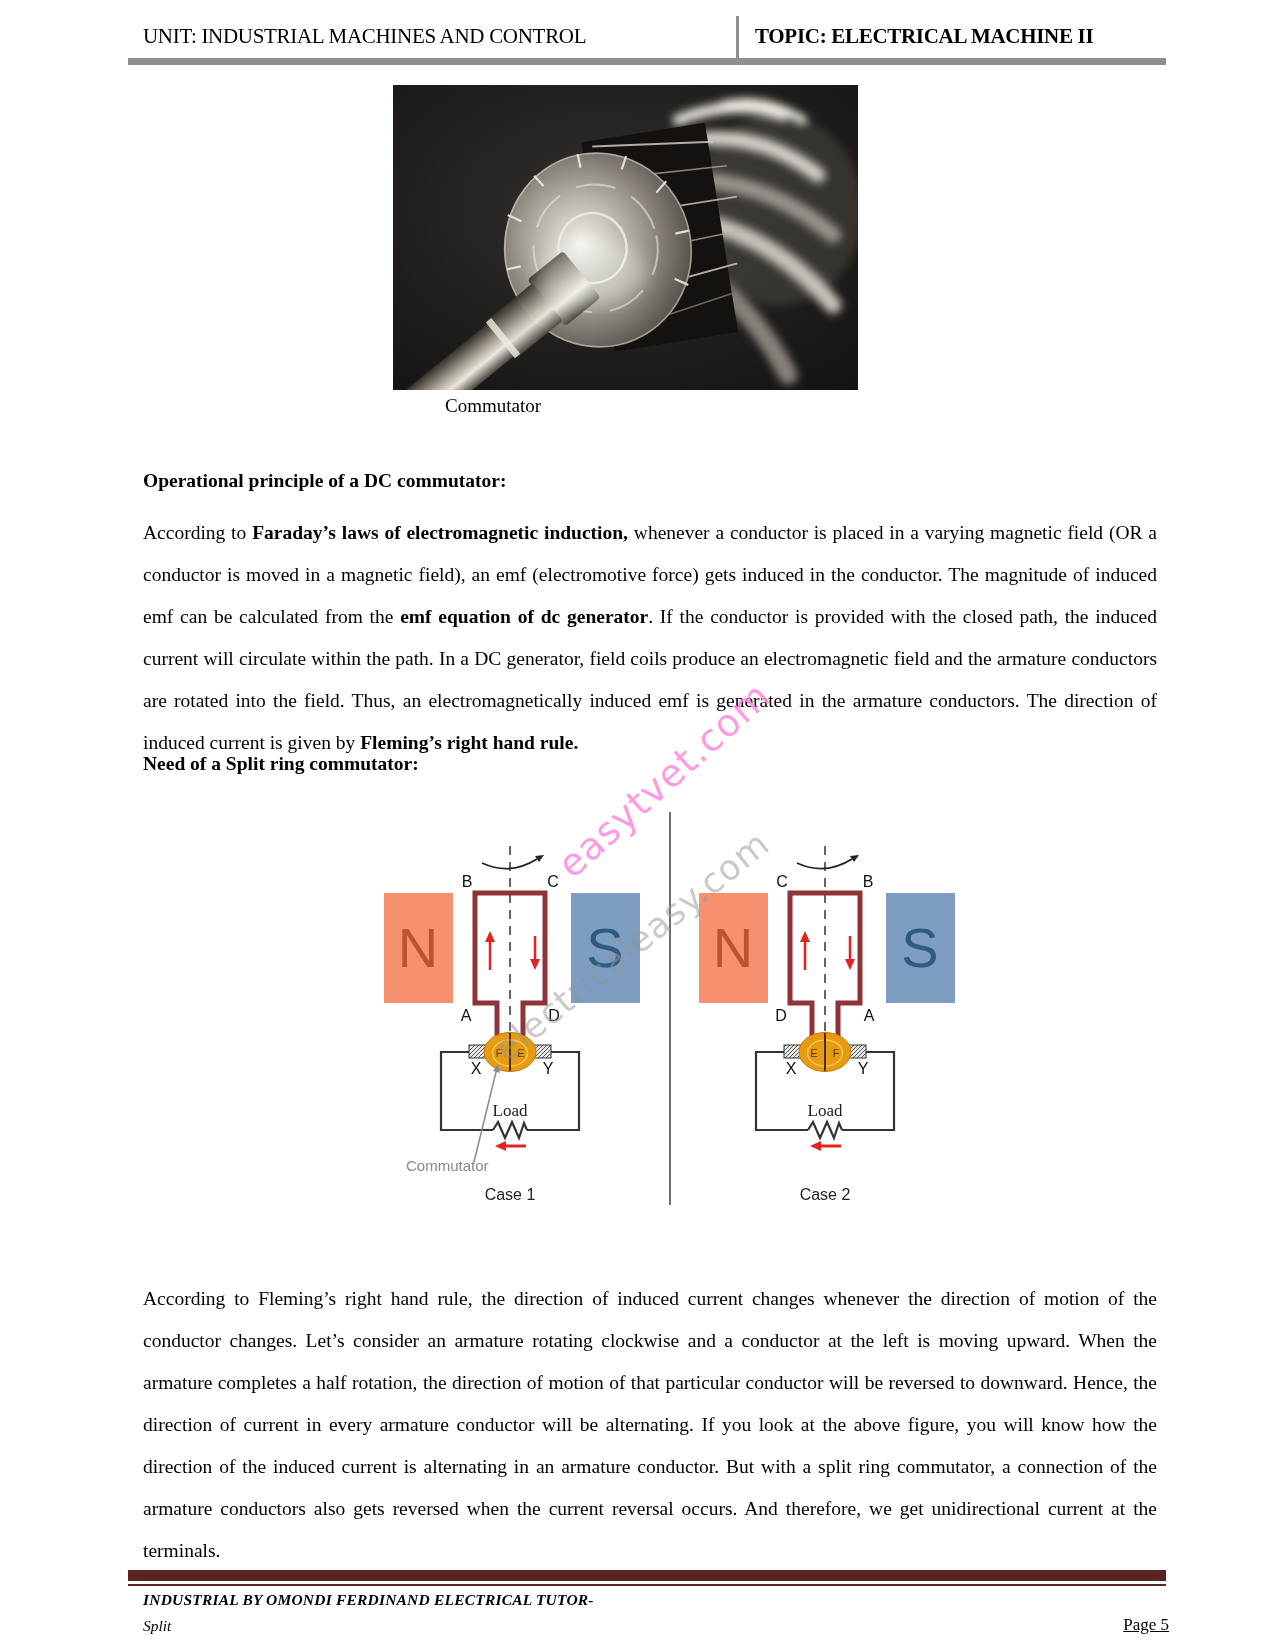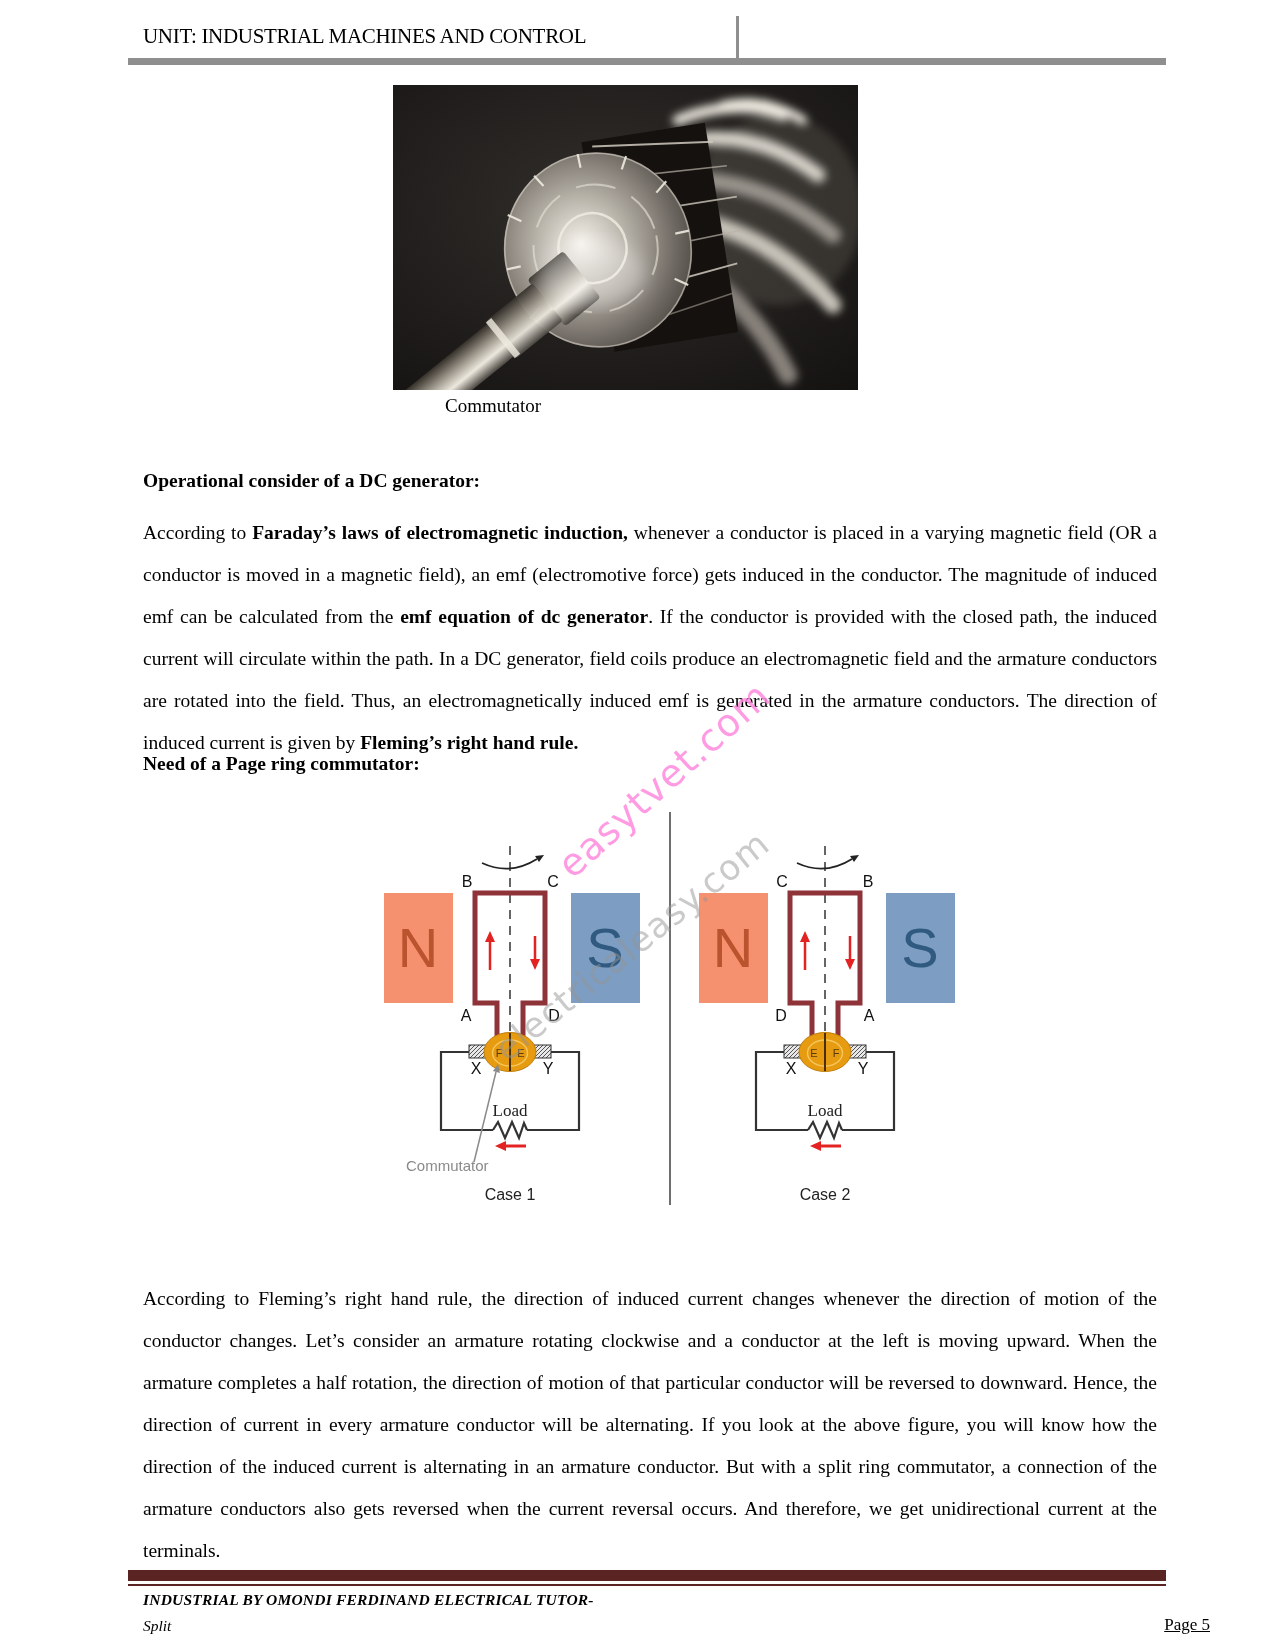--- a/index.html
+++ b/index.html
@@ -34,28 +34,29 @@
       font-family:"DejaVu Sans", sans-serif;text-align:center;}
   .wm-pink{left:519px;top:758px;width:290px;font-size:38px;letter-spacing:1px;
       color:rgba(255,138,221,0.85);transform:rotate(-42deg);}
   .wm-gray{left:452px;top:926px;width:360px;font-size:35px;letter-spacing:1px;
       color:rgba(150,150,150,0.50);transform:rotate(-39deg);}
   
   .ftr-bar{position:absolute;left:128px;top:1570px;width:1038px;height:11px;background:#5a2422;}
   .ftr-line{position:absolute;left:128px;top:1584px;width:1038px;height:2px;background:#5a2422;}
   .ftr-text1{position:absolute;left:143px;top:1591px;font-size:15.5px;font-style:italic;font-weight:bold;letter-spacing:0.2px;}
   .ftr-text2{position:absolute;left:143px;top:1617px;font-size:15.5px;font-style:italic;}
-  .ftr-page{position:absolute;left:1053px;top:1615px;width:157px;font-size:17px;text-align:right;text-decoration:underline;}
+  .ftr-page{position:absolute;left:1012px;top:1615px;width:157px;font-size:17px;text-align:right;text-decoration:underline;}
 </style>
 </head>
 <body>
 
 <div class="page">
 
   <div class="hdr-unit">UNIT: INDUSTRIAL MACHINES AND CONTROL</div>
+  <div class="hdr-topic">TOPIC: ELECTRICAL MACHINE II</div>
   <div class="hdr-vline"></div>
   <div class="hdr-rule"></div>
 
   <svg class="photo" viewBox="0 0 465 305" aria-label="photo">
     <defs>
       <radialGradient id="pbg" cx="45%" cy="40%" r="80%">
         <stop offset="0%" stop-color="#312e2b"></stop>
           <stop offset="100%" stop-color="#151312"></stop>
       </radialGradient>
       <linearGradient id="shaftg" x1="0" y1="0" x2="0" y2="1">
@@ -122,25 +123,25 @@
       <rect x="-14" y="-30" width="46" height="60" rx="4" fill="url(#shaftg)"></rect>
       <rect x="30" y="-24" width="60" height="48" rx="3" fill="url(#shaftg)" opacity="0.95"></rect>
       <rect x="88" y="-21" width="160" height="42" rx="3" fill="url(#shaftg)"></rect>
       <rect x="84" y="-23" width="7" height="46" fill="#efebe0" opacity="0.8"></rect>
     </g>
 
     <ellipse cx="198" cy="188" rx="55" ry="34" fill="#ffffff" opacity="0.30" filter="url(#blur8)"></ellipse>
   </svg>
   <div class="caption">Commutator</div>
 
-  <div class="heading" style="top:470px;">Operational consider of a DC generator:</div>
+  <div class="heading" style="top:470px;">Operational principle of a DC commutator:</div>
 
   <div class="bodytext" style="top:512px;"><span>According to </span><b>Faraday’s laws of electromagnetic induction,</b><span> whenever a conductor is placed in a varying magnetic field (OR a conductor is moved in a magnetic field), an emf (electromotive force) gets induced in the conductor. The magnitude of induced emf can be calculated from the </span><b>emf equation of dc generator</b><span>. If the conductor is provided with the closed path, the induced current will circulate within the path. In a DC generator, field coils produce an electromagnetic field and the armature conductors are rotated into the field. Thus, an electromagnetically induced emf is generated in the armature conductors. The direction of induced current is given by </span><b>Fleming’s right hand rule.</b></div>
 
-  <div class="heading" style="top:753px;">Need of a Page ring commutator:</div>
+  <div class="heading" style="top:753px;">Need of a Split ring commutator:</div>
 
   <div class="diagram">
 
     <svg class="case-svg case1" viewBox="0 0 320 420">
       <defs>
         <pattern id="hatchA" width="4" height="4" patternUnits="userSpaceOnUse">
           <rect width="4" height="4" fill="#e8e8e8"></rect>
           <path d="M0 4 L4 0" stroke="#555" stroke-width="1"></path>
         </pattern>
       </defs>

